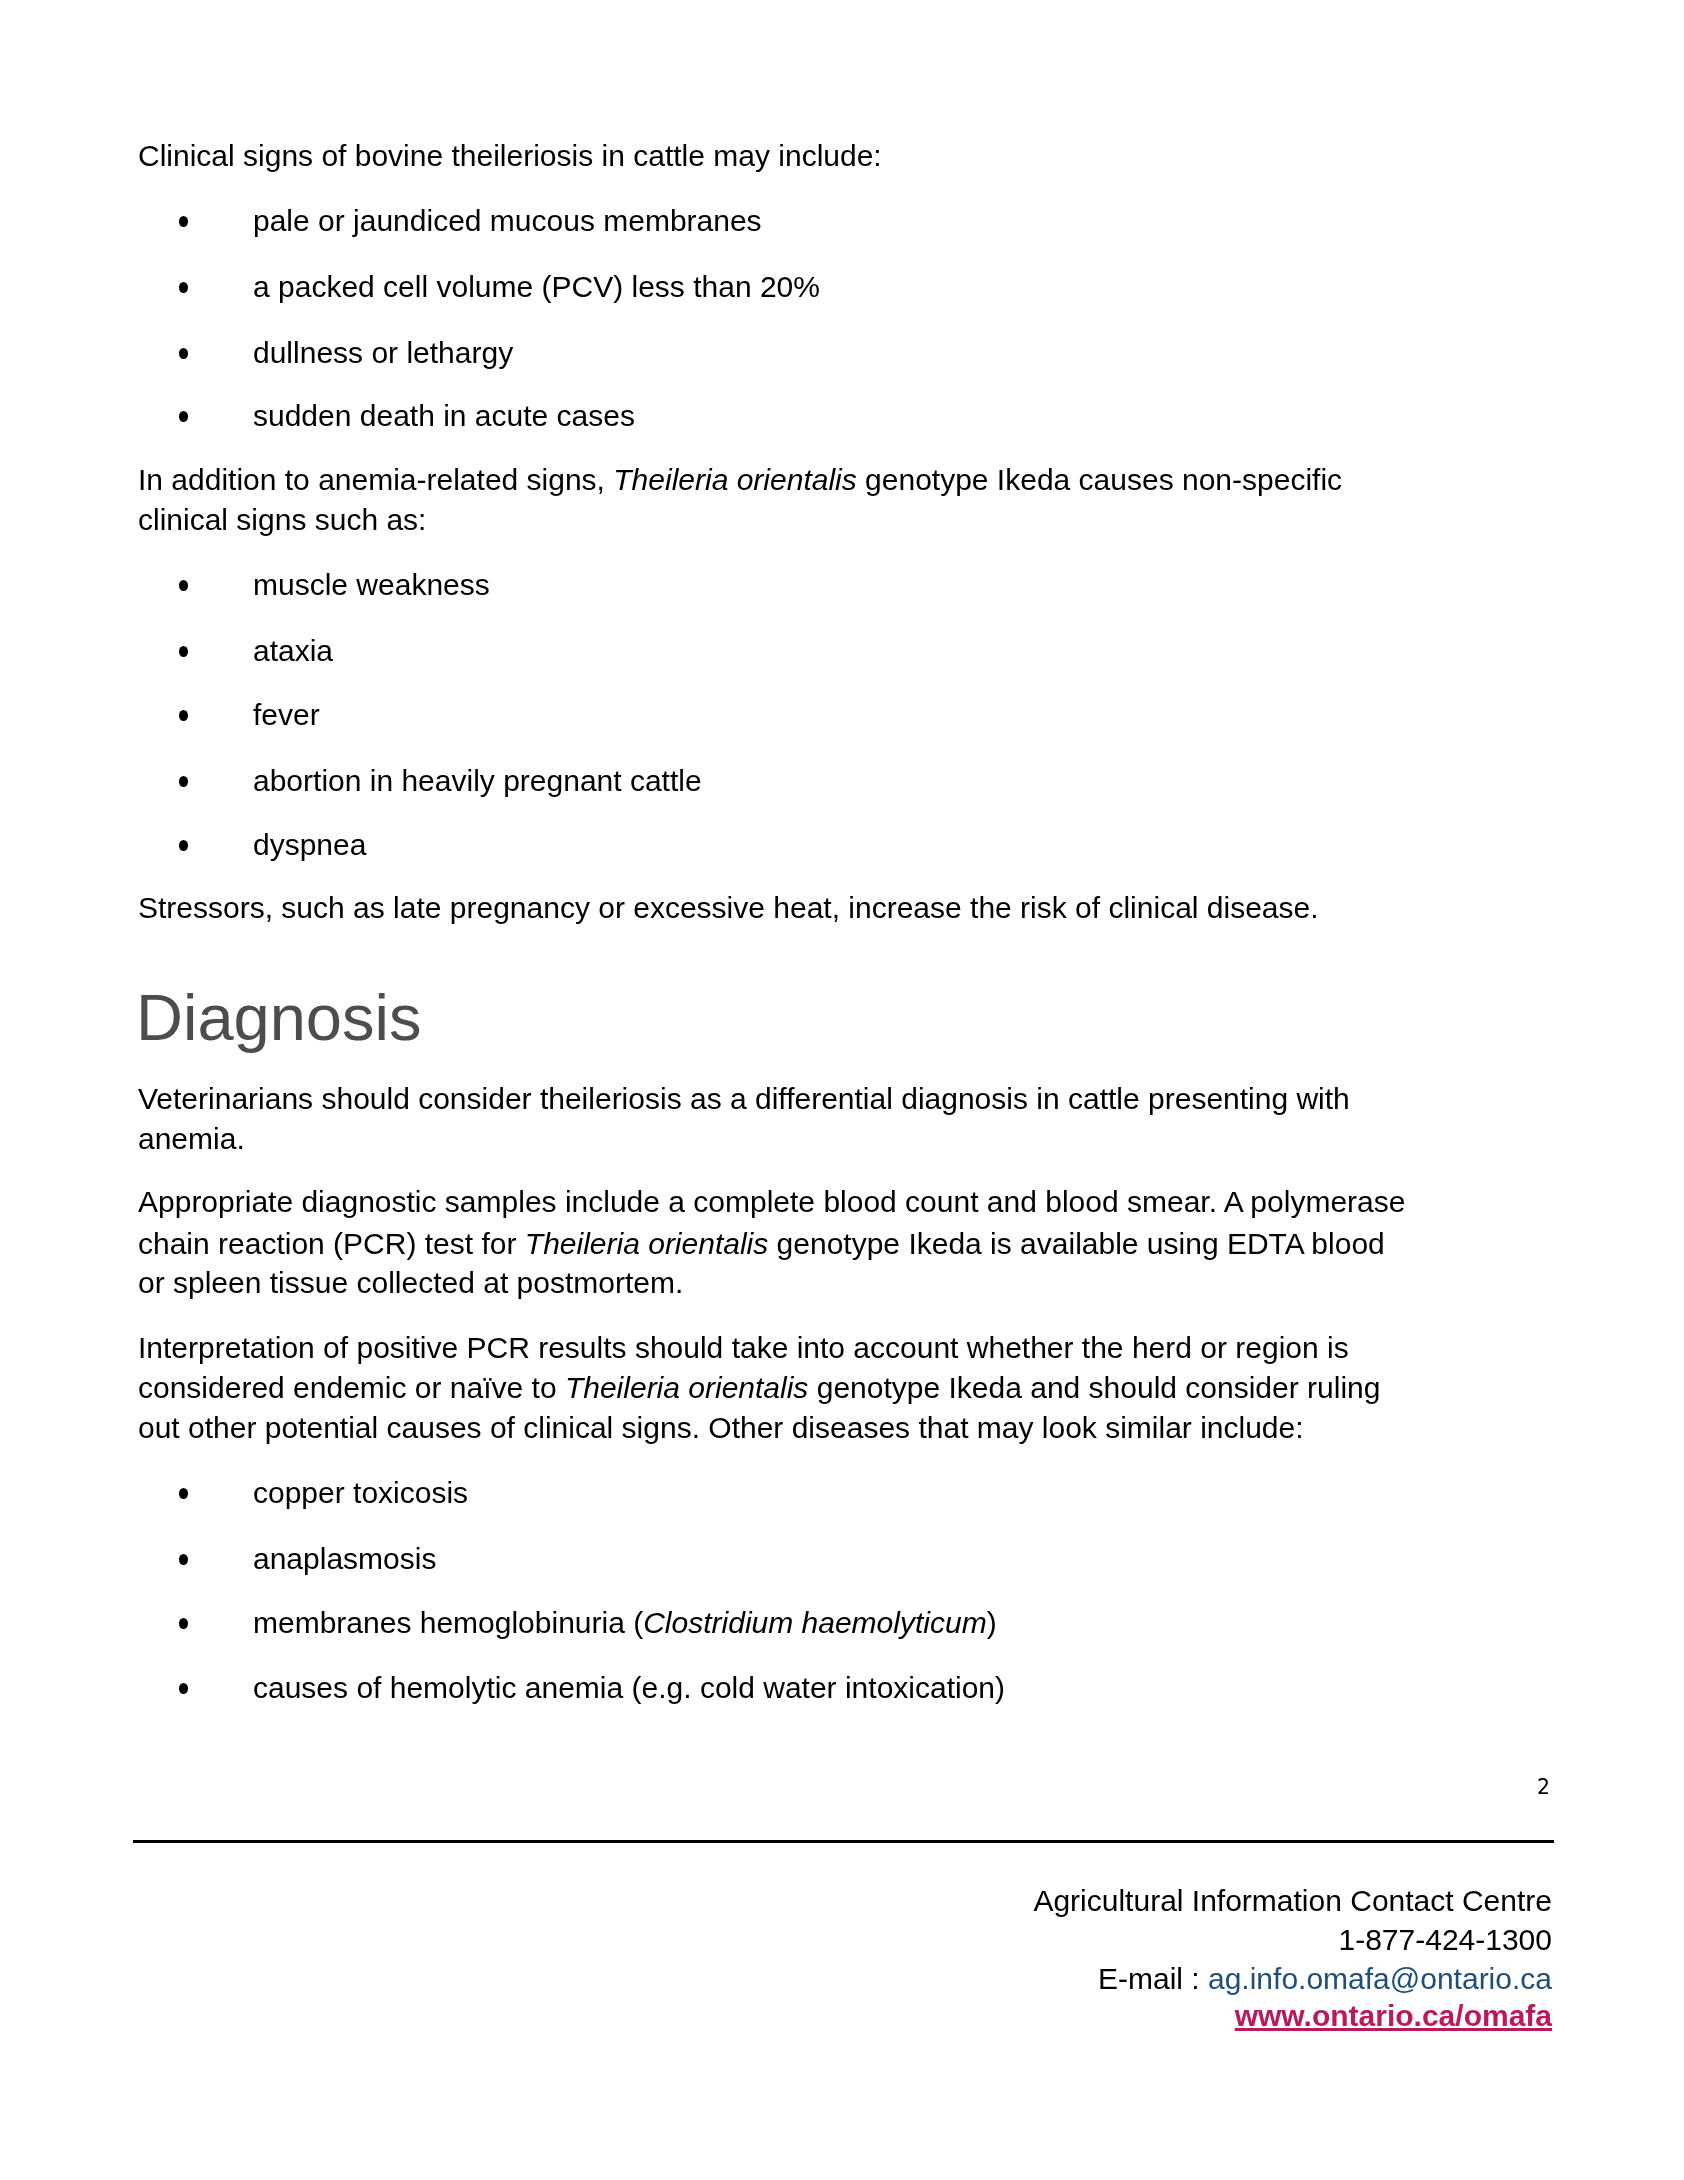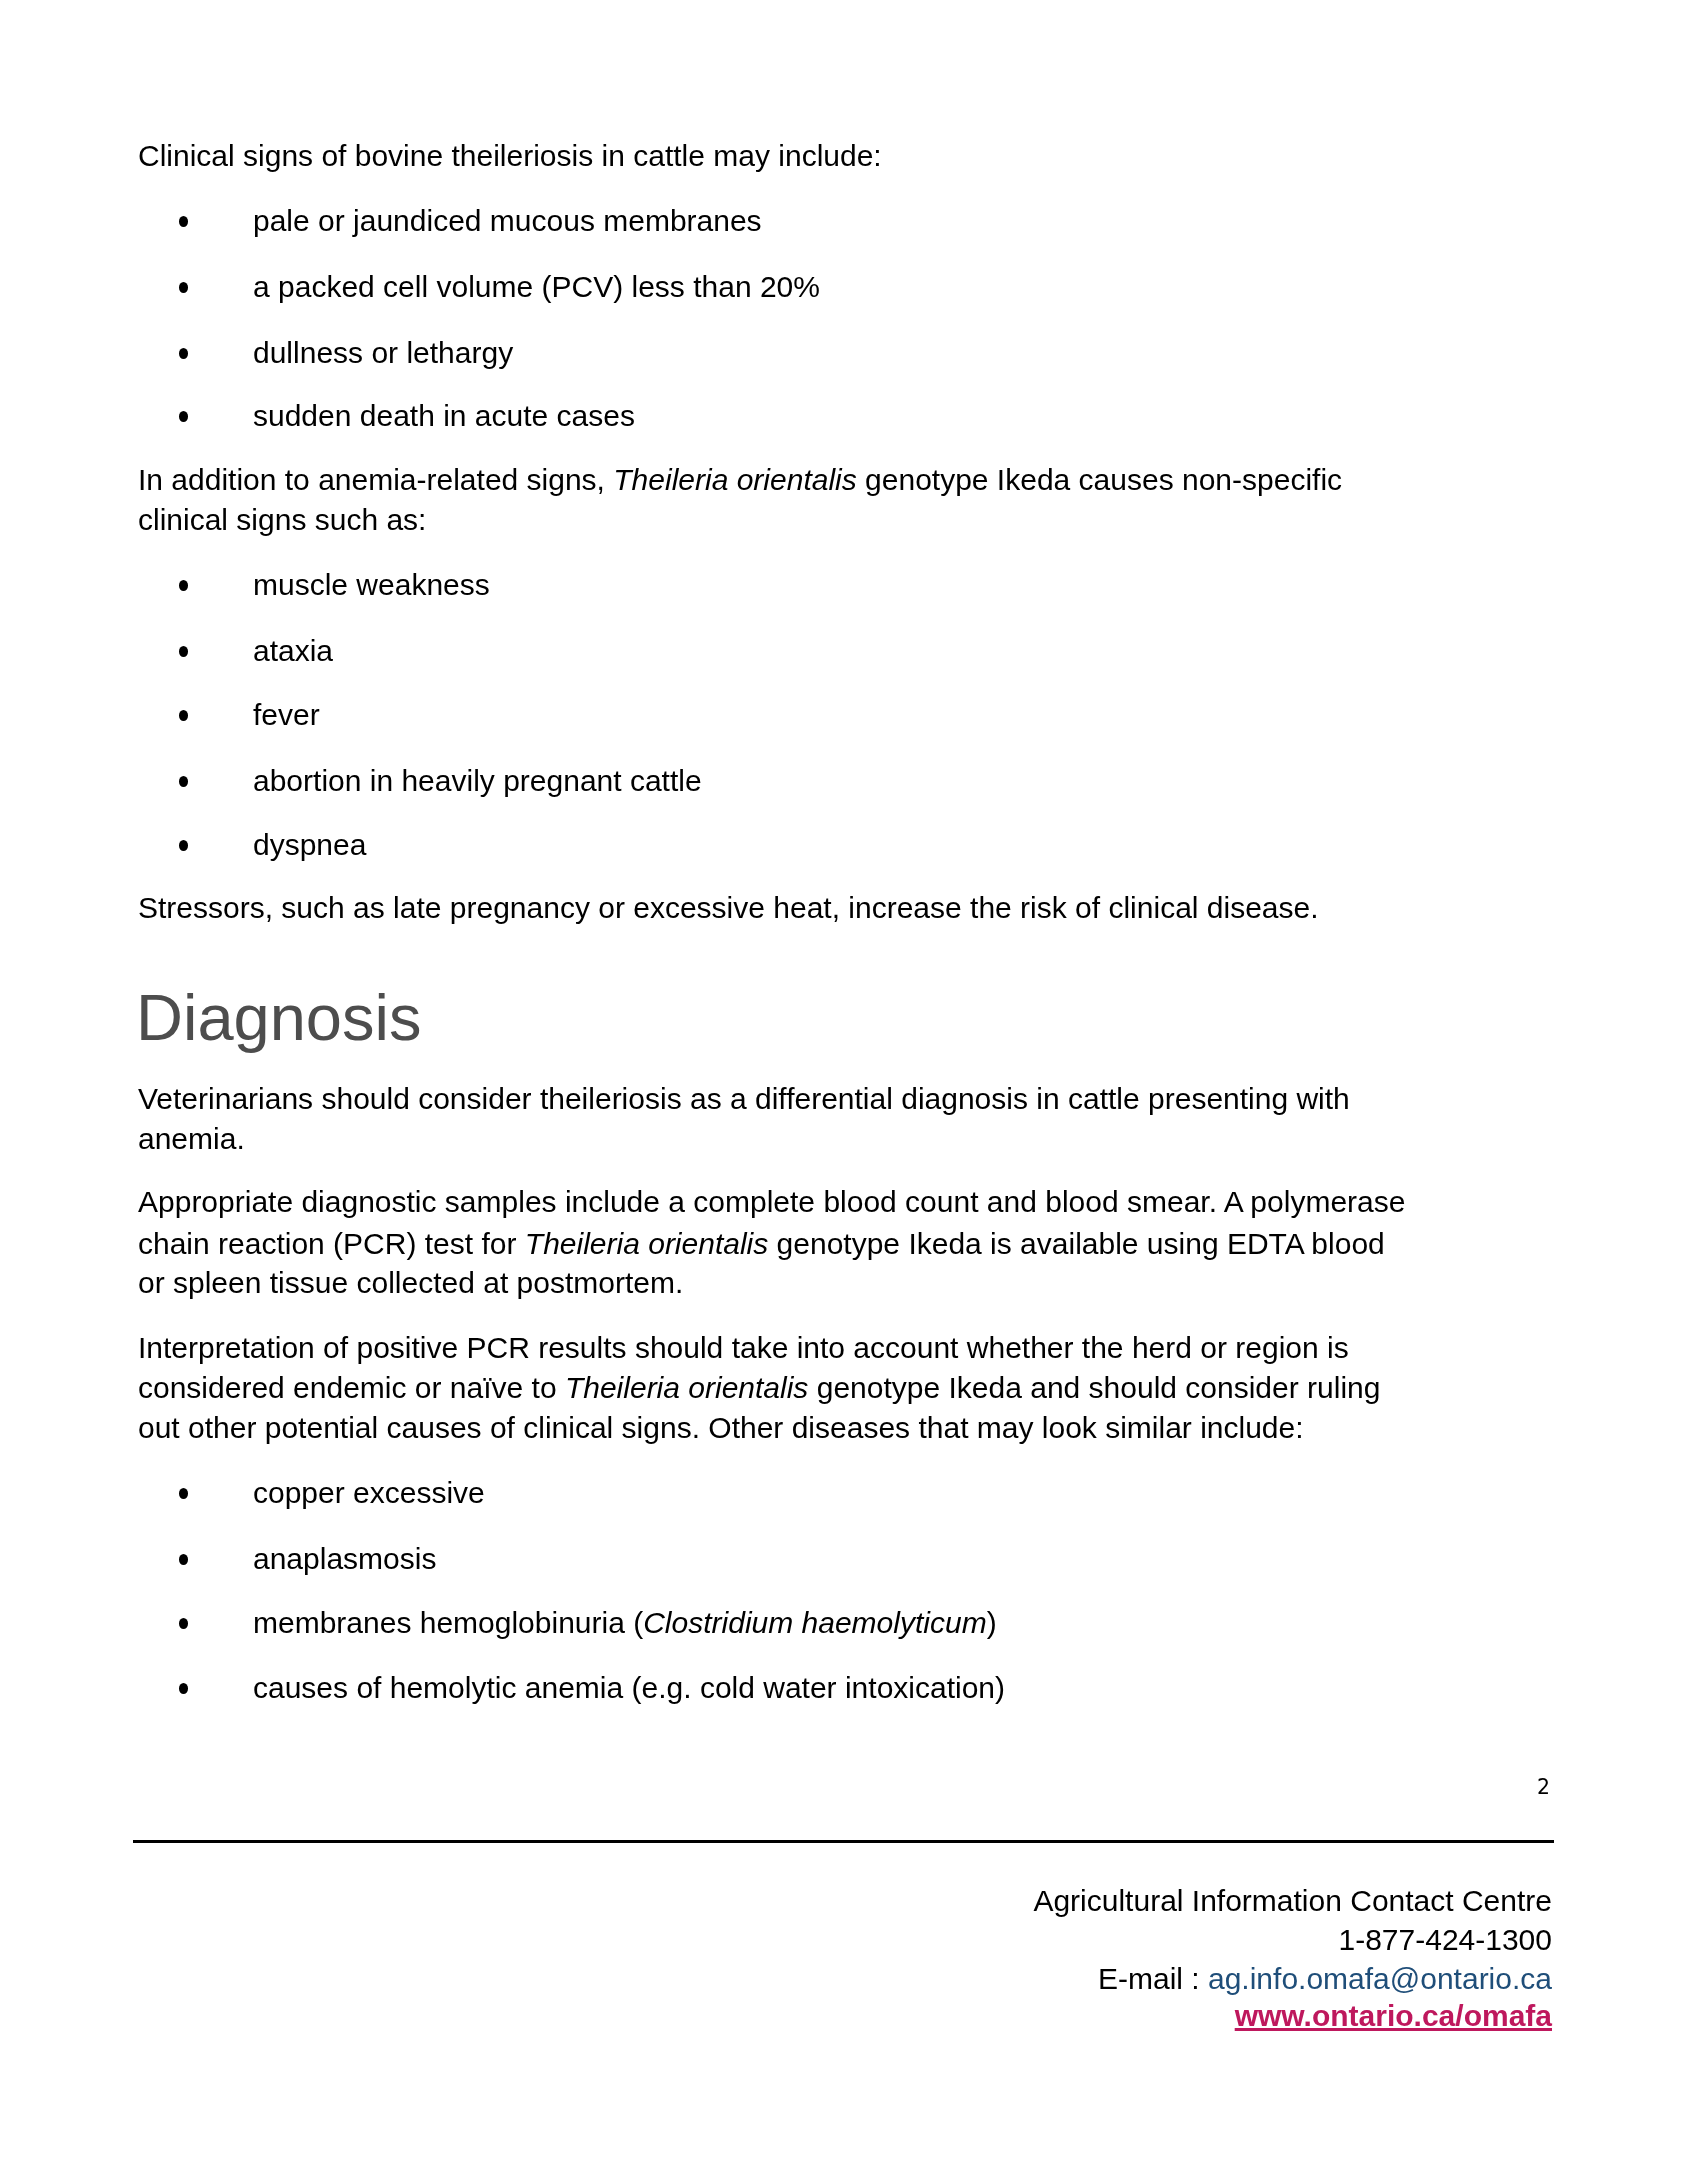--- a/index.html
+++ b/index.html
@@ -73,21 +73,21 @@
 <div class="line" style="top:1185px">Appropriate diagnostic samples include a complete blood count and blood smear. A polymerase</div>
 <div class="line" style="top:1227px"><span>chain reaction (PCR) test for </span><em>Theileria orientalis</em><span> genotype Ikeda is available using EDTA blood</span></div>
 <div class="line" style="top:1266px">or spleen tissue collected at postmortem.</div>
 
 <div class="line" style="top:1331px">Interpretation of positive PCR results should take into account whether the herd or region is</div>
 <div class="line" style="top:1371px"><span>considered endemic or naïve to </span><em>Theileria orientalis</em><span> genotype Ikeda and should consider ruling</span></div>
 <div class="line" style="top:1411px">out other potential causes of clinical signs. Other diseases that may look similar include:</div>
 
 <div class="bullet" style="top:1476px">
     <span class="dot"></span>
-    <span class="txt">copper excessive</span>
+    <span class="txt">copper toxicosis</span>
   </div>
 <div class="bullet" style="top:1542px">
     <span class="dot"></span>
     <span class="txt">anaplasmosis</span>
   </div>
 <div class="bullet" style="top:1606px">
     <span class="dot"></span>
     <span class="txt"><span>membranes hemoglobinuria (</span><em>Clostridium haemolyticum</em><span>)</span></span>
   </div>
 <div class="bullet" style="top:1671px">

